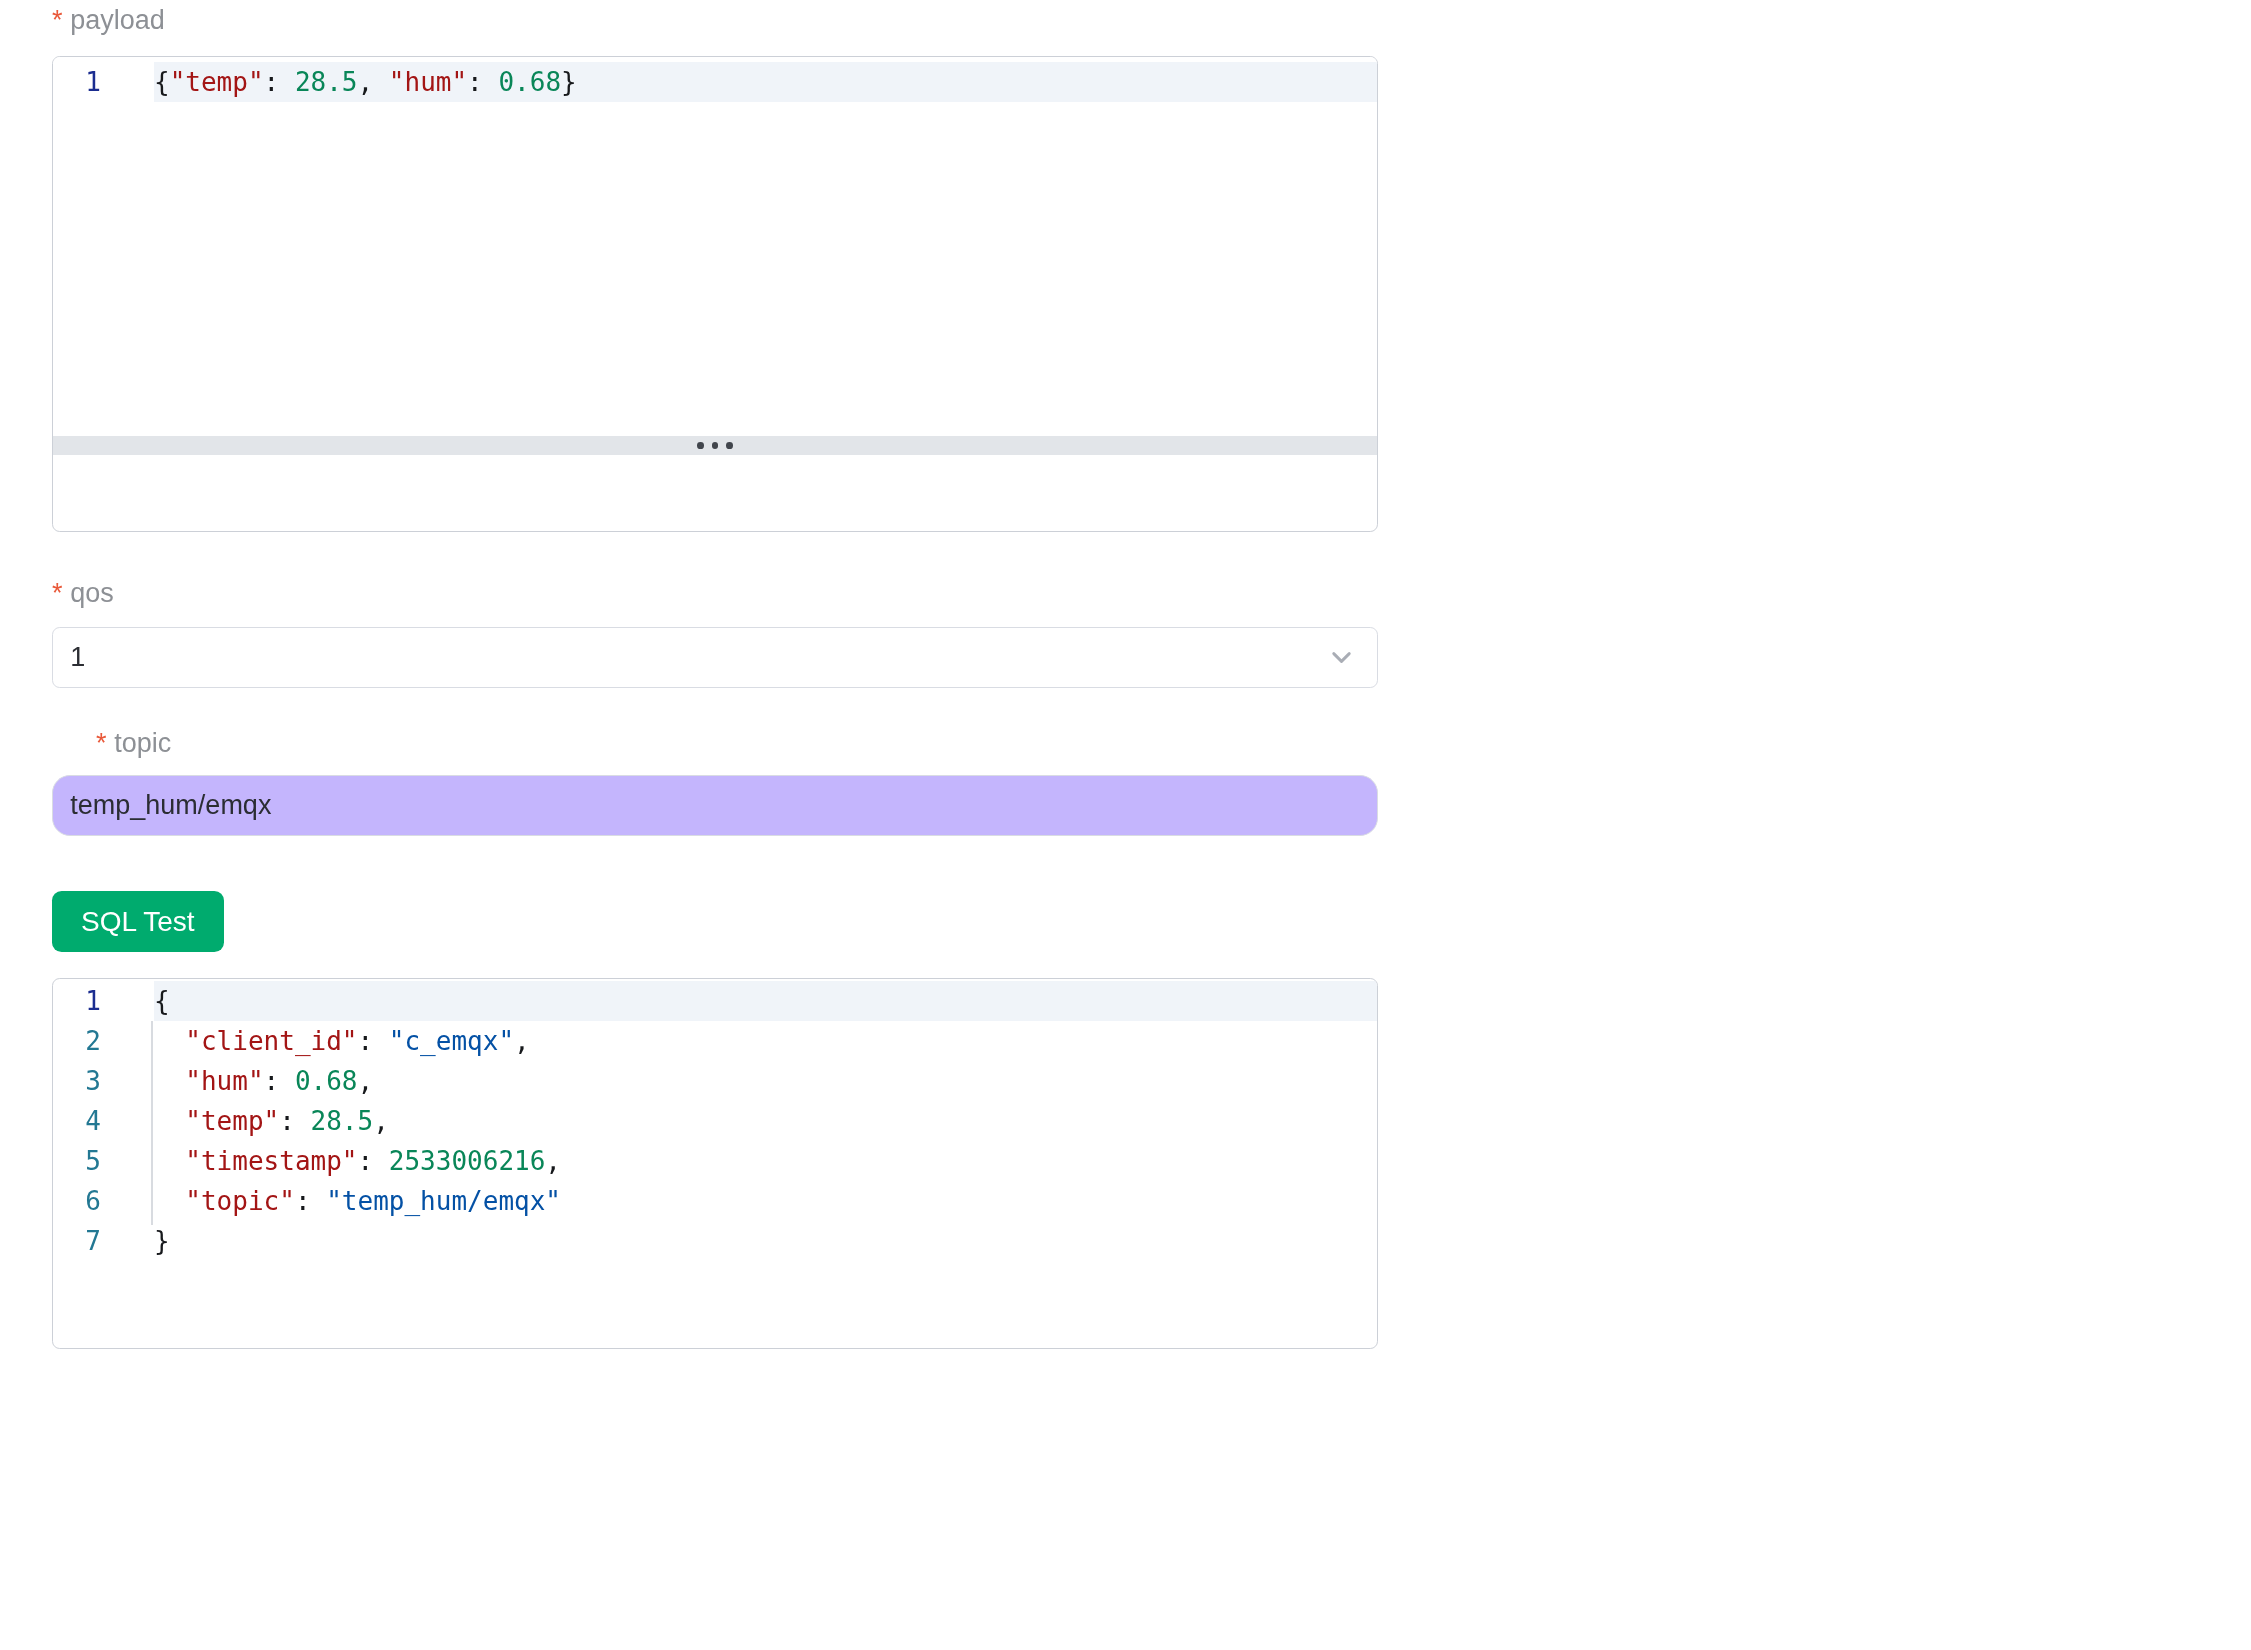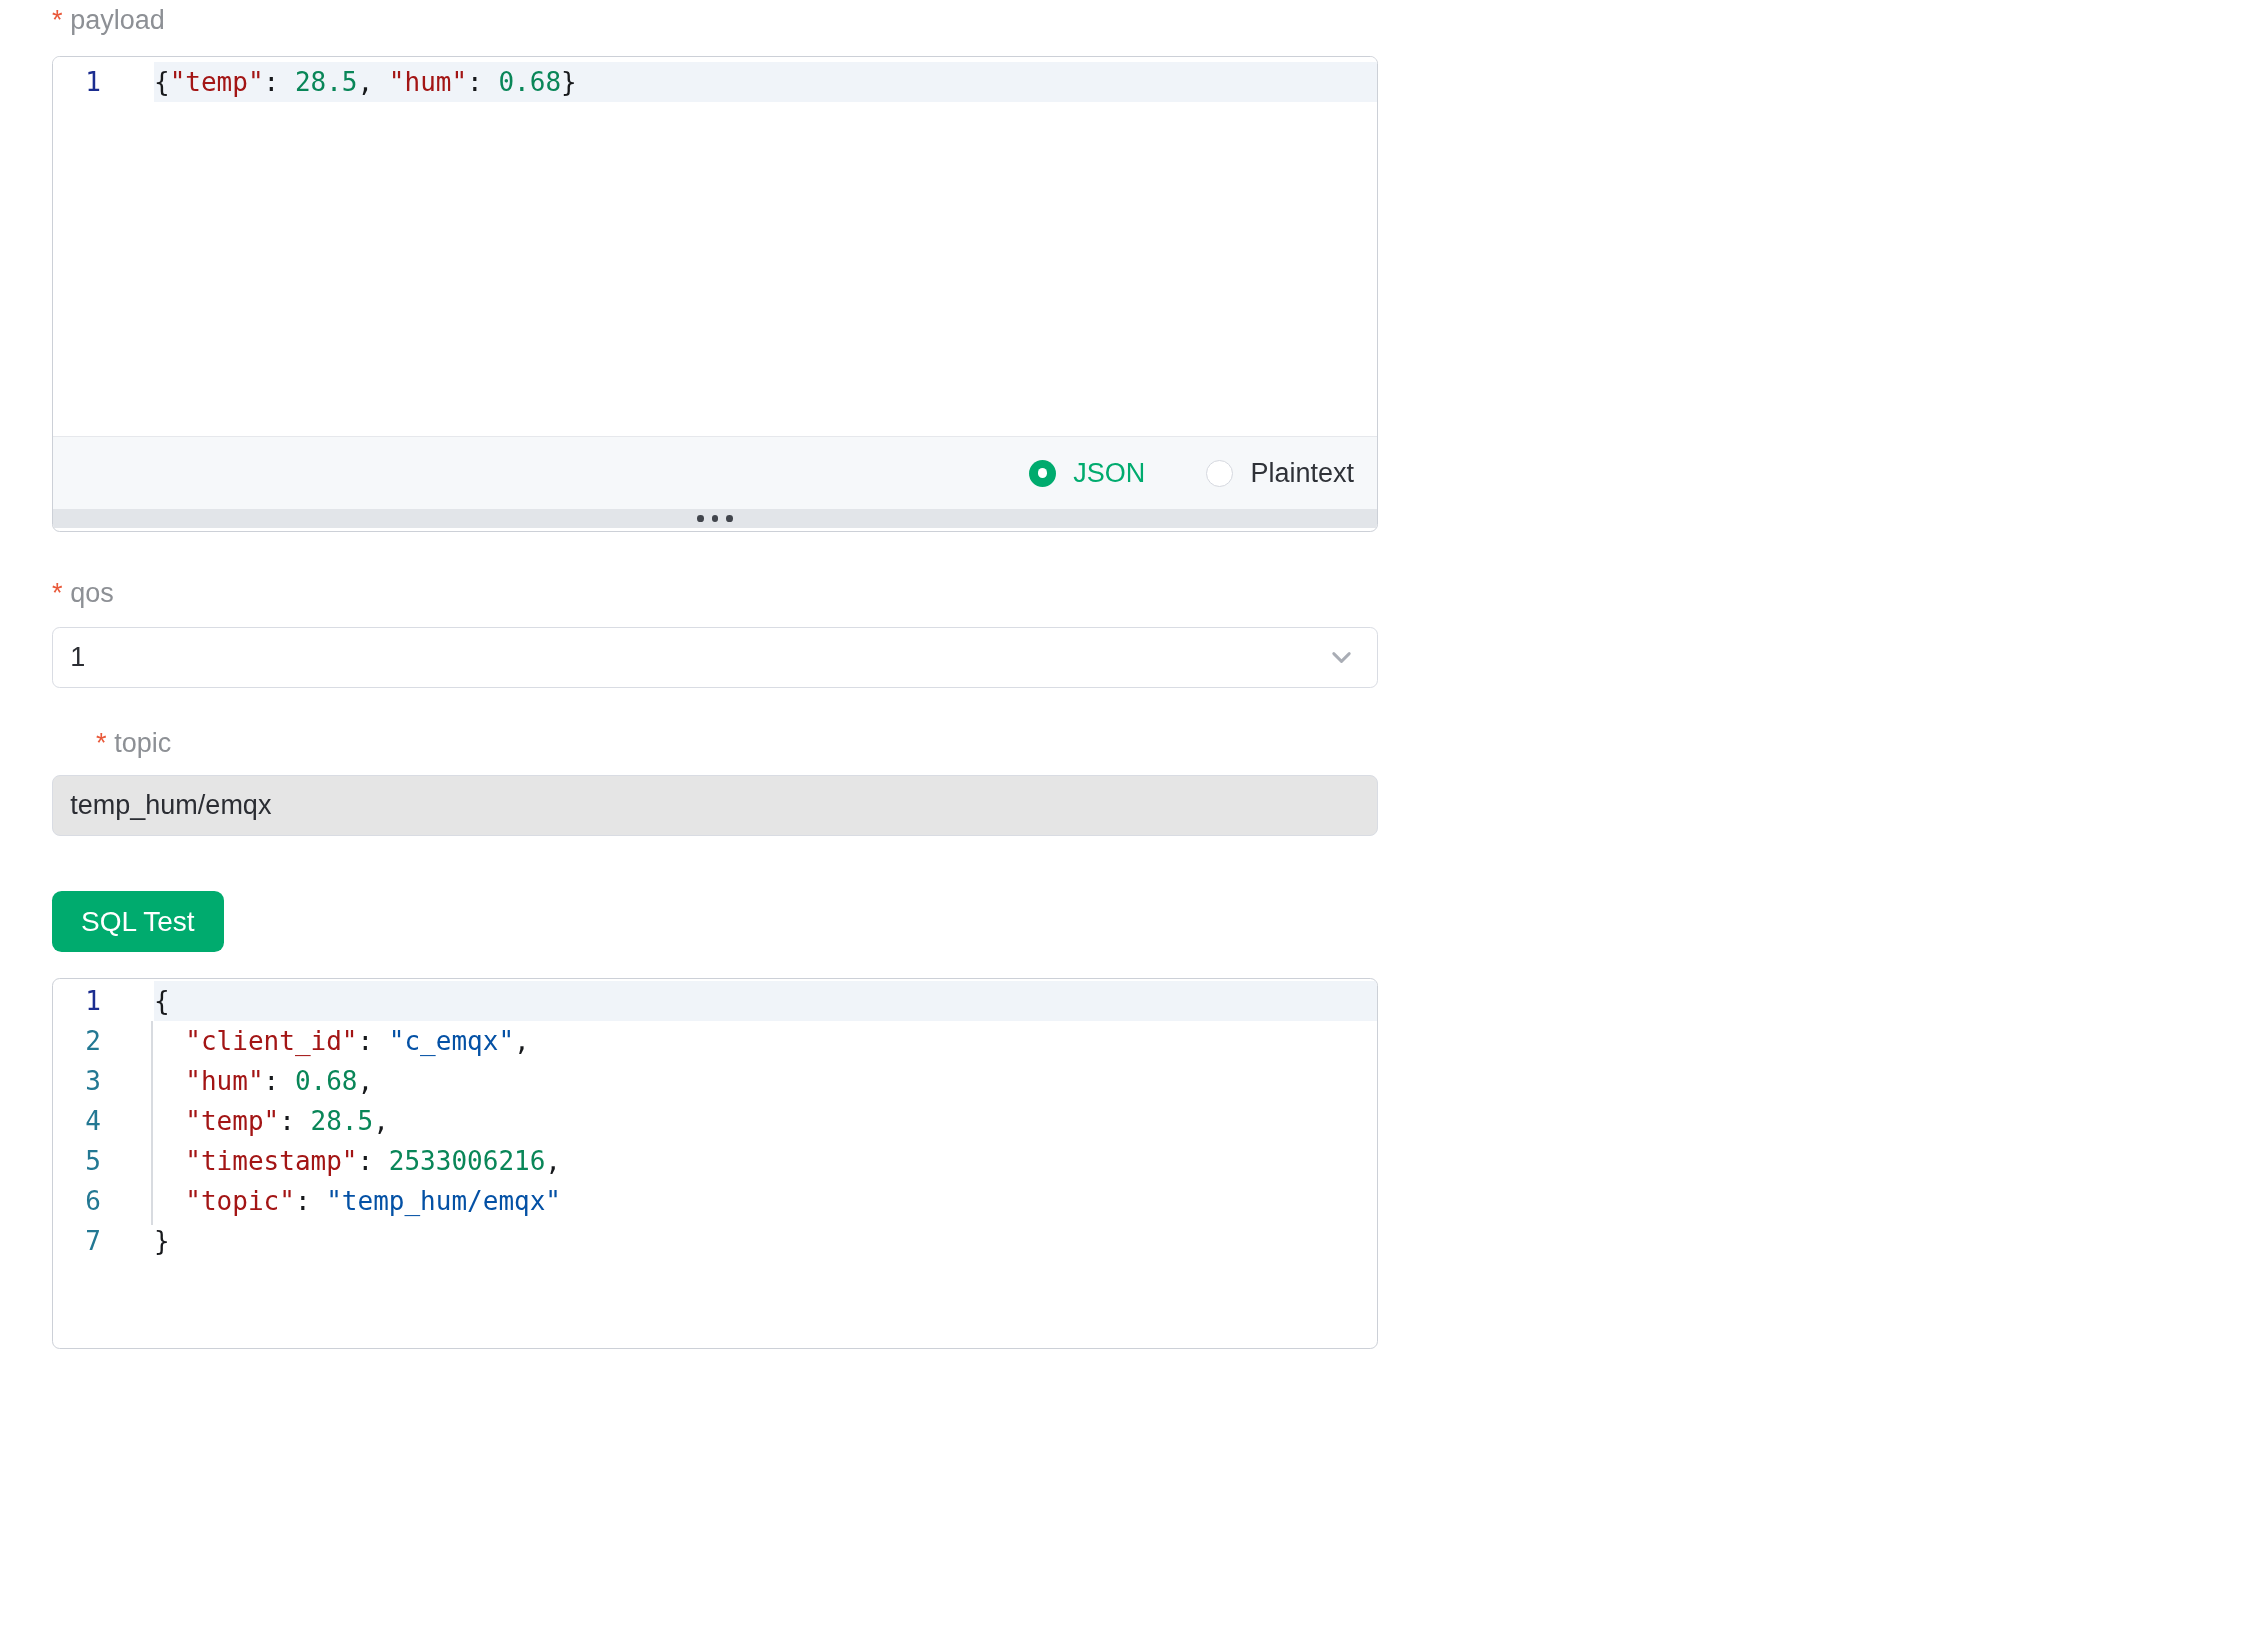--- a/index.html
+++ b/index.html
@@ -108,25 +108,25 @@
     padding: 0 21px 0 17.3px;
     font-size: 27px; color: var(--input-text, #2b2d33);
     background: #fff; cursor: pointer;
   }
   .chevron { flex: 0 0 29px; height: 29px; }
   .text-input {
     margin-top: 18px;
     display: block;
     height: 61px; width: 100%;
     border: 1.9px solid var(--input-border, #d9dce3);
-    border-radius: 8px;
+    border-radius: 18px;
     padding: 0 17.3px;
     font-size: 27px; color: var(--input-text, #2b2d33);
     font-family: "Liberation Sans", sans-serif;
-    background: #e5e5e5; outline: none;
+    background: #c4b5fd; outline: none;
   }
 
   
   .btn-primary {
     margin-top: 55px;
     height: 61px;
     padding: 0 29px;
     background: var(--accent-green, #00ab6e);
     color: #ffffff;
     font-size: 28px;
@@ -162,30 +162,20 @@
       <span class="req">*</span><span>payload</span>
     </div>
 
     <div class="code-box editor">
       <div class="code-area code-font" id="payload-lines">
           <div class="code-line active">
             <span class="ln">1</span>
             <span class="code-text"><span class="tk-punct">{</span><span class="tk-key">"temp"</span><span class="tk-punct">: </span><span class="tk-num">28.5</span><span class="tk-punct">, </span><span class="tk-key">"hum"</span><span class="tk-punct">: </span><span class="tk-num">0.68</span><span class="tk-punct">}</span></span>
           </div>
         </div>
-      <div class="editor-footer">
-        <span class="radio-opt">
-          <span class="radio-circle checked"></span>
-          <span class="radio-label green">JSON</span>
-        </span>
-        <span class="radio-opt">
-          <span class="radio-circle"></span>
-          <span class="radio-label">Plaintext</span>
-        </span>
-      </div>
       <div class="resize-handle">
         <span class="dot"></span>
         <span class="dot"></span>
         <span class="dot"></span>
       </div>
     </div>
 
     
     <div class="field-label label-qos">
       <span class="req">*</span><span>qos</span>

